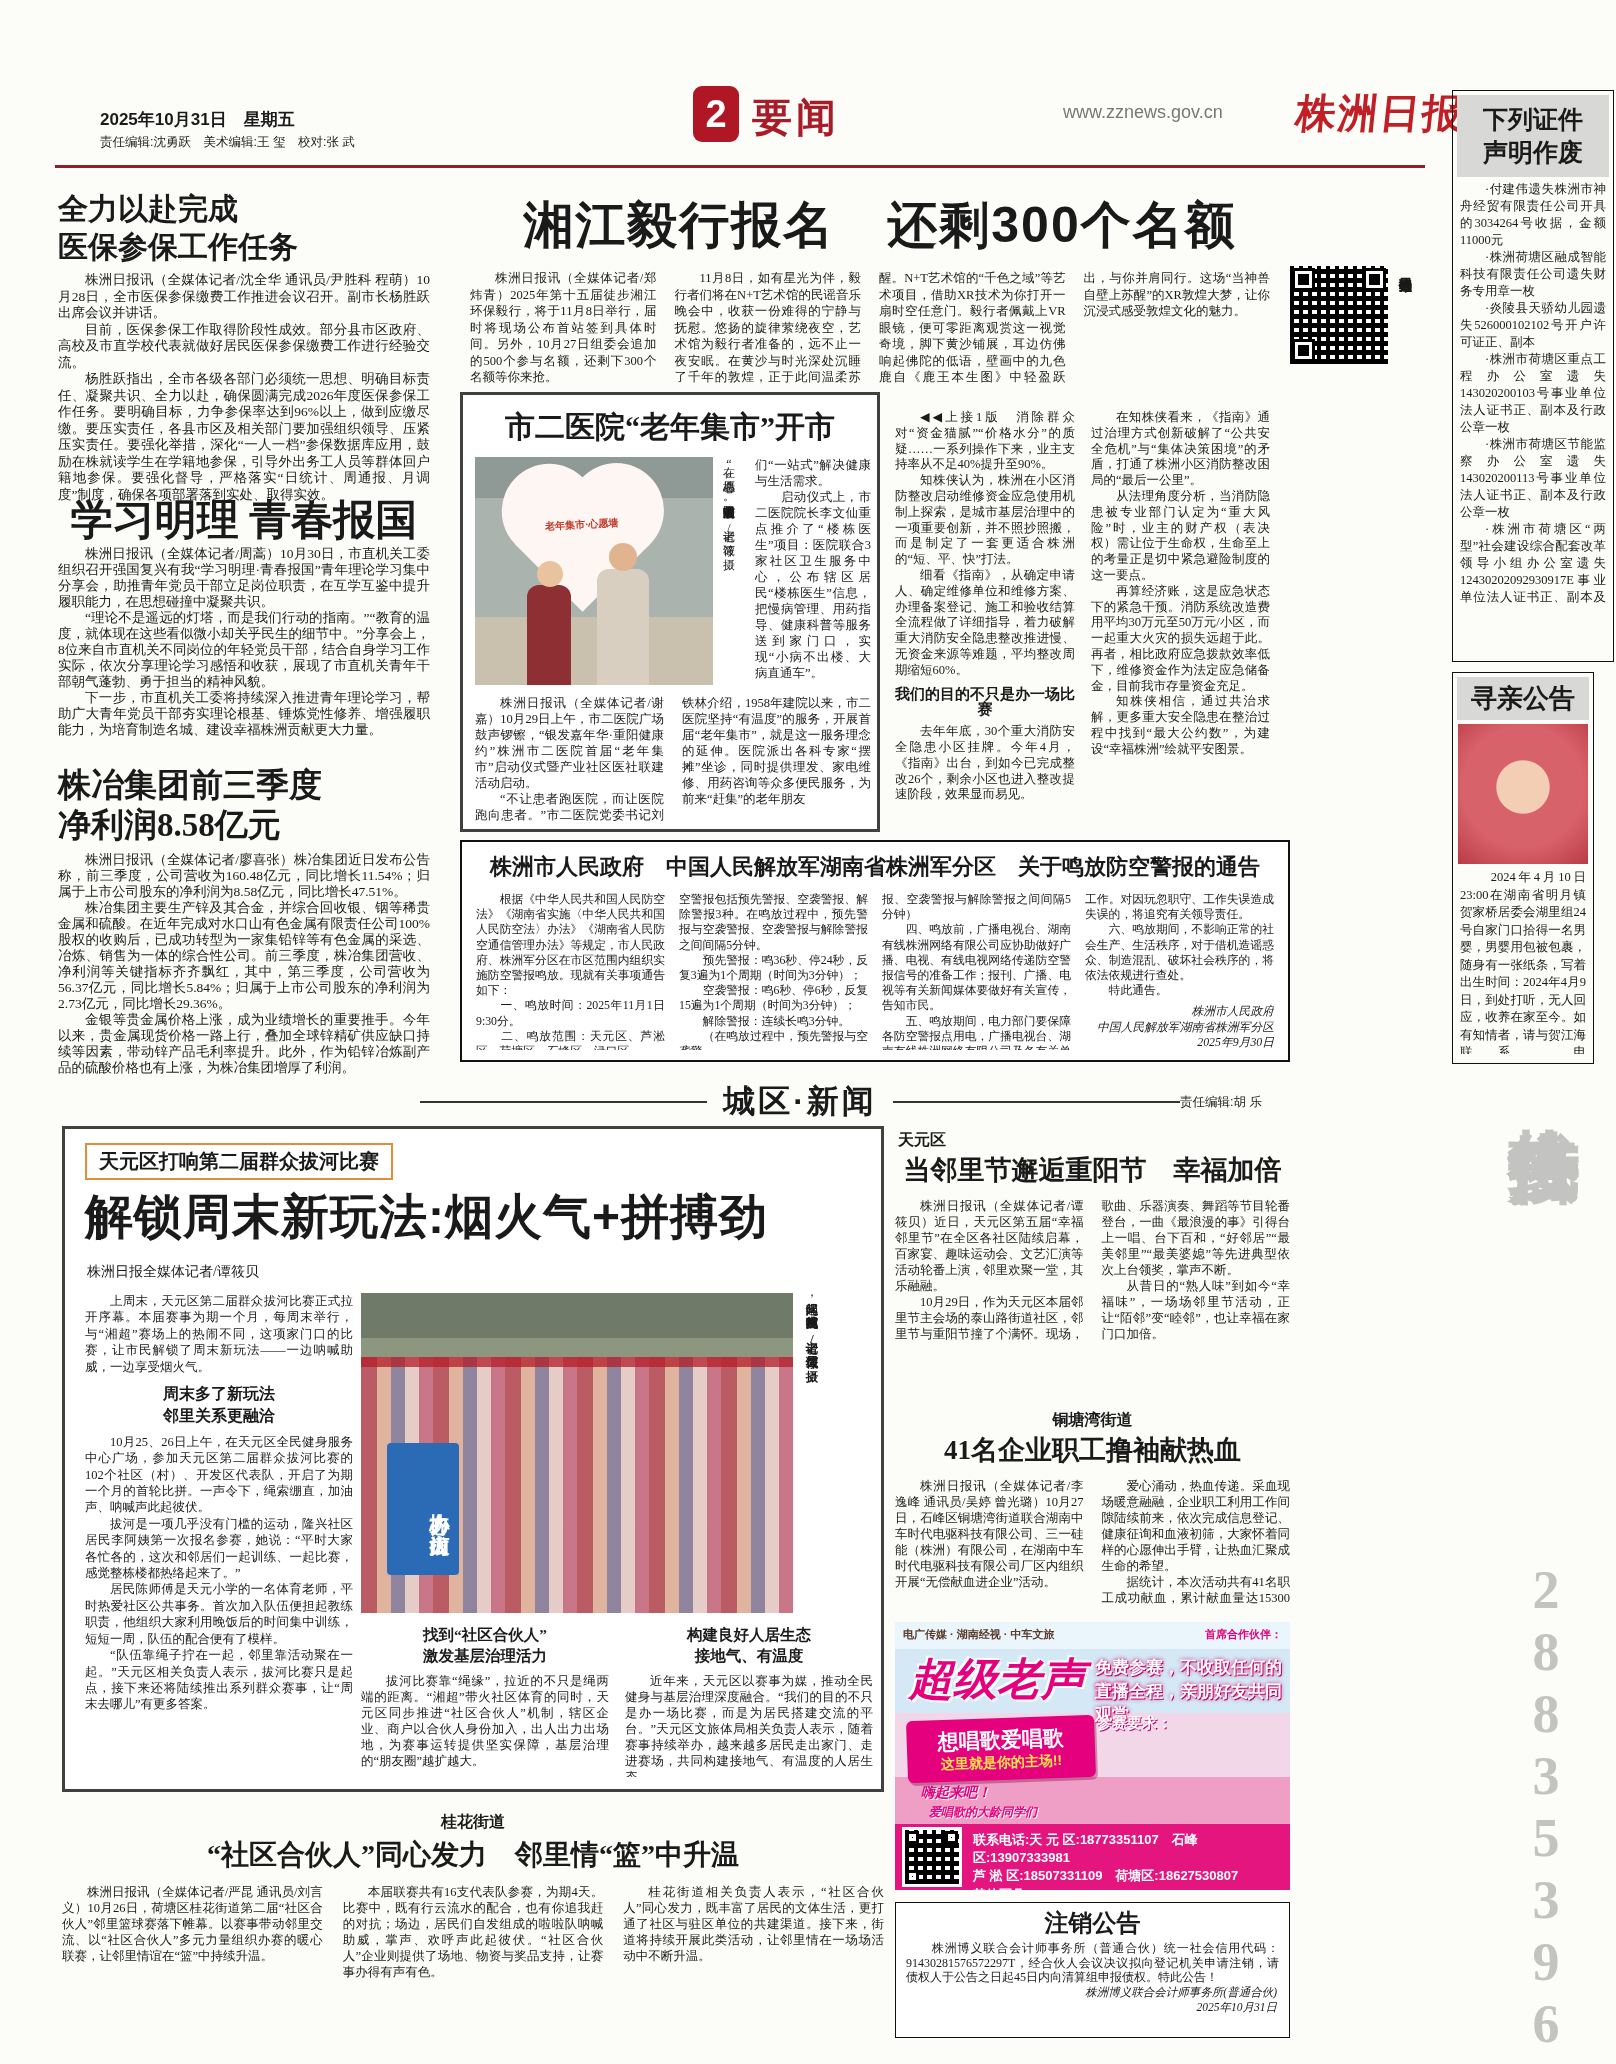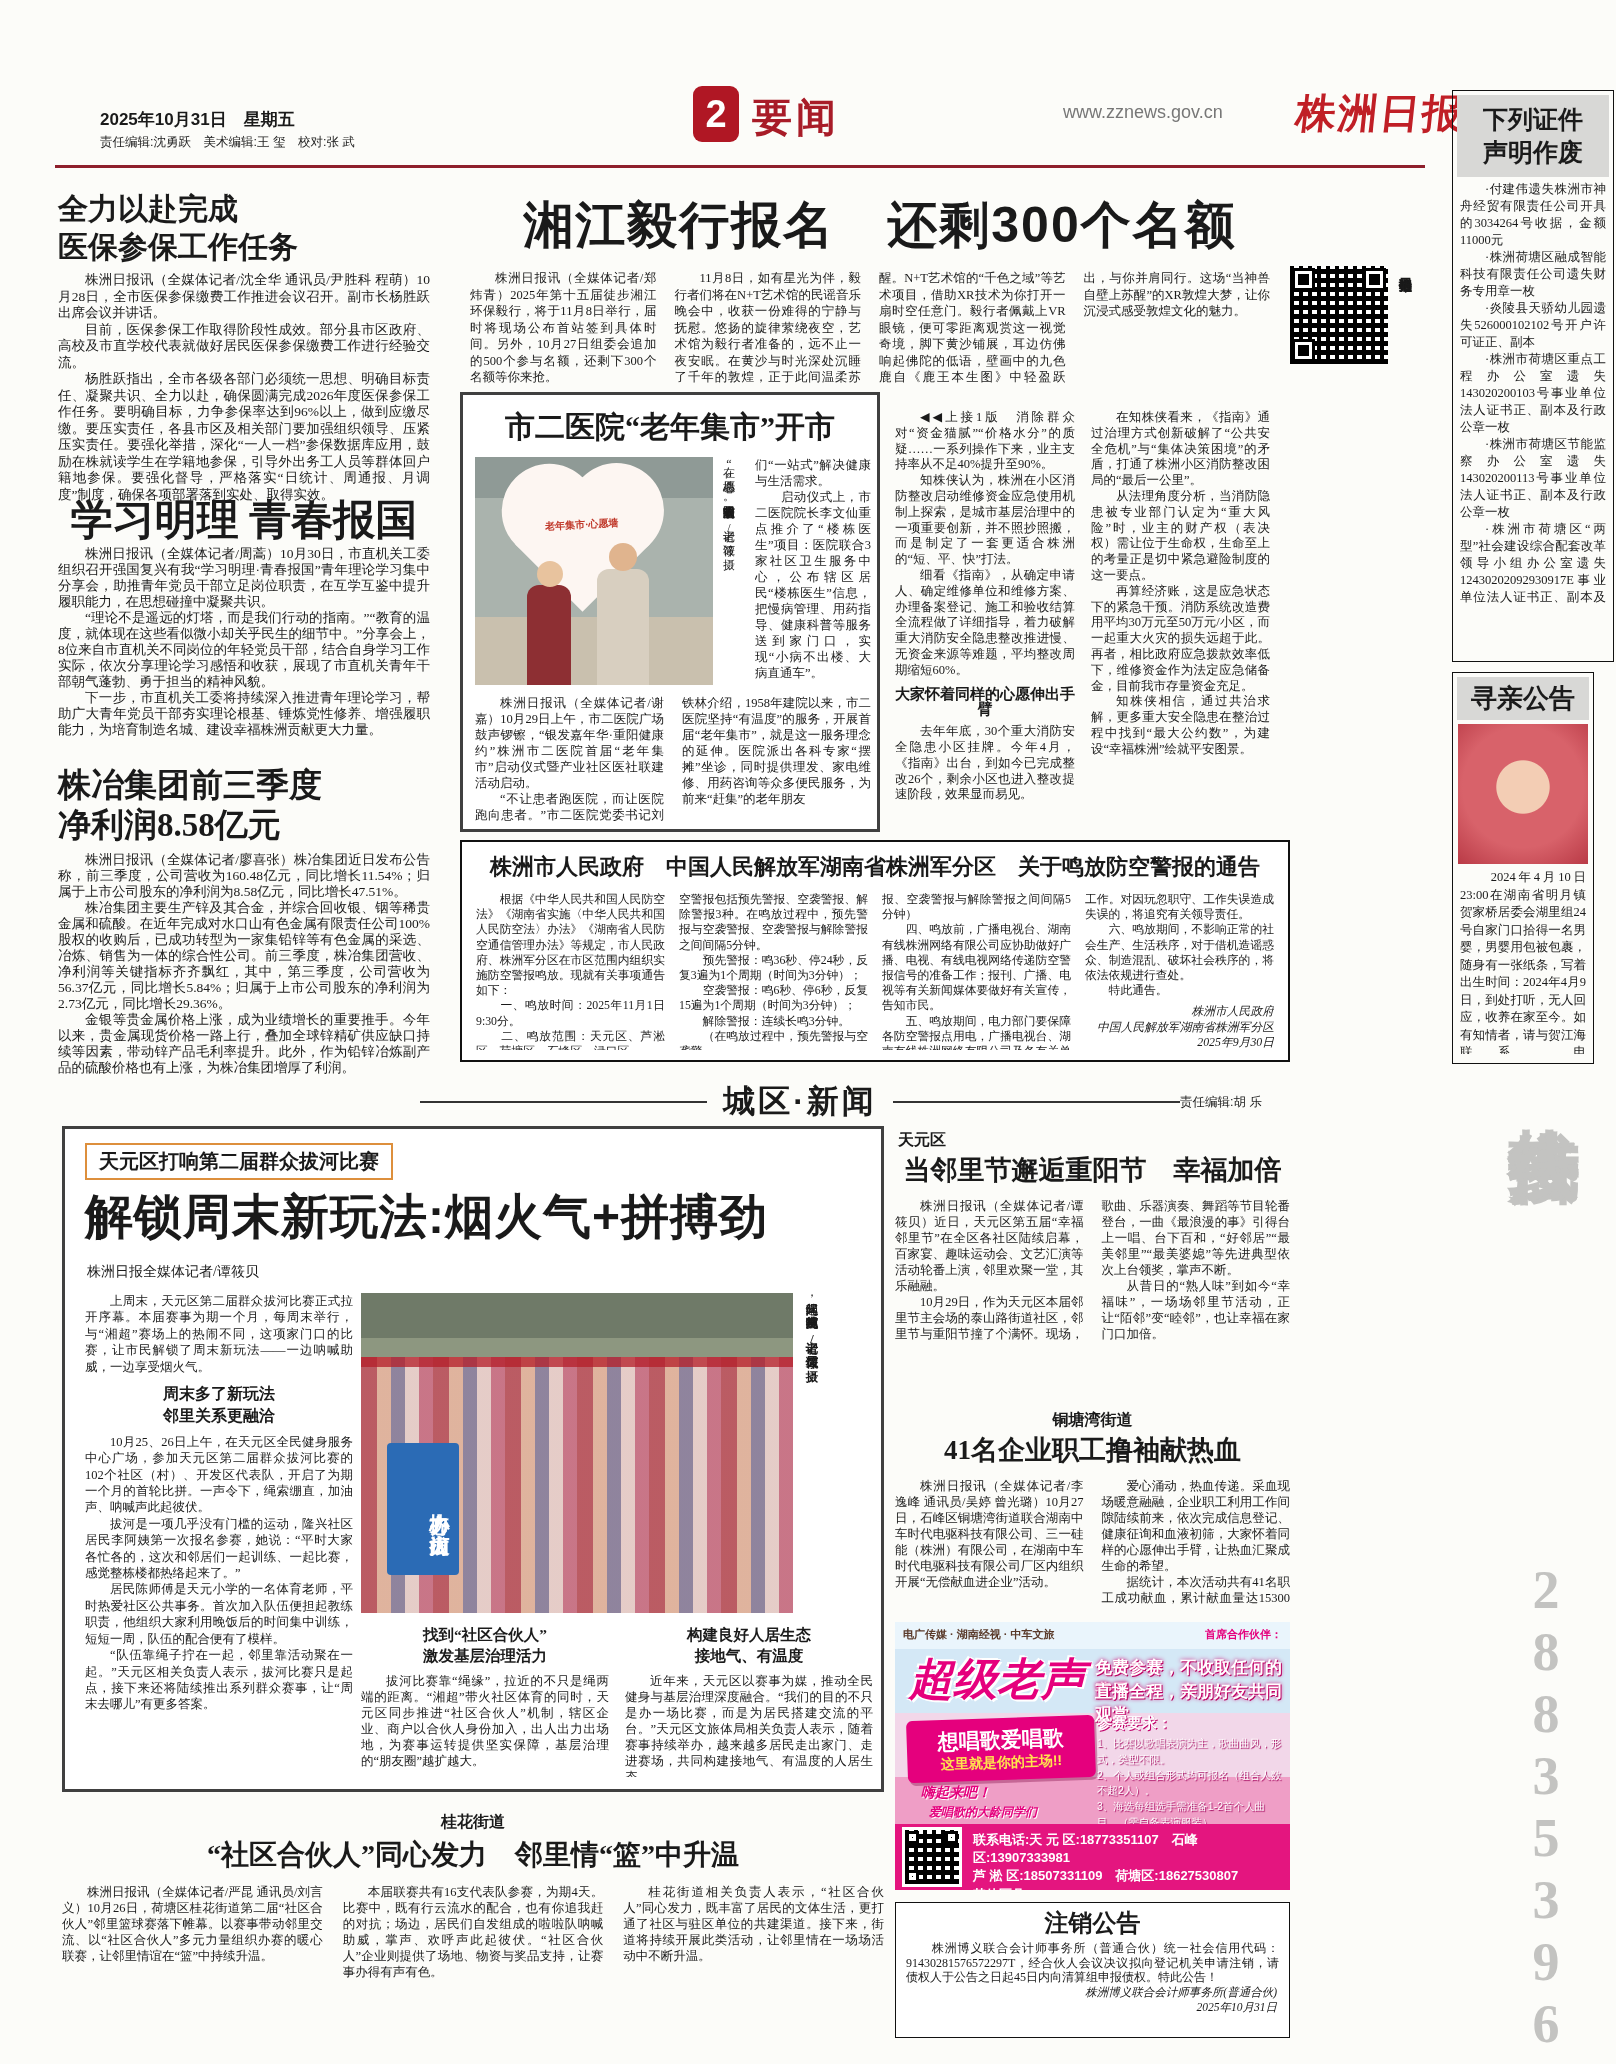--- a/index.html
+++ b/index.html
@@ -132,21 +132,21 @@
       <p>“不让患者跑医院，而让医院跑向患者。”市二医院党委书记刘铁林介绍，1958年建院以来，市二医院坚持“有温度”的服务，开展首届“老年集市”，就是这一服务理念的延伸。医院派出各科专家“摆摊”坐诊，同时提供理发、家电维修、用药咨询等众多便民服务，为前来“赶集”的老年朋友</p>
 
     </div>
   </div>
 
   <div class="abs" style="left:895px;top:410px;width:375px;height:428px;">
     <div class="abs jt clip" style="left:0;top:0;width:180px;height:428px;font-size:12.5px;line-height:15.8px;">
       <p><span style="color:#9f1c2a;font-weight:bold;"></span><span>◀◀上接1版　消除群众对“资金猫腻”“价格水分”的质疑……一系列操作下来，业主支持率从不足40%提升至90%。</span></p>
       <p>知株侠认为，株洲在小区消防整改启动维修资金应急使用机制上探索，是城市基层治理中的一项重要创新，并不照抄照搬，而是制定了一套更适合株洲的“短、平、快”打法。</p>
       <p>细看《指南》，从确定申请人、确定维修单位和维修方案、办理备案登记、施工和验收结算全流程做了详细指导，着力破解重大消防安全隐患整改推进慢、无资金来源等难题，平均整改周期缩短60%。</p>
-      <h4 class="subhead" style="font-size:15px;">大家怀着同样的心愿伸出手臂</h4>
+      <h4 class="subhead" style="font-size:15px;">我们的目的不只是办一场比赛</h4>
       <p>去年年底，30个重大消防安全隐患小区挂牌。今年4月，《指南》出台，到如今已完成整改26个，剩余小区也进入整改提速阶段，效果显而易见。</p>
     </div>
     <div class="abs jt clip" style="left:196px;top:0;width:179px;height:428px;font-size:12.5px;line-height:15.8px;">
       <p>在知株侠看来，《指南》通过治理方式创新破解了“公共安全危机”与“集体决策困境”的矛盾，打通了株洲小区消防整改困局的“最后一公里”。</p>
       <p>从法理角度分析，当消防隐患被专业部门认定为“重大风险”时，业主的财产权（表决权）需让位于生命权，生命至上的考量正是切中紧急避险制度的这一要点。</p>
       <p>再算经济账，这是应急状态下的紧急干预。消防系统改造费用平均30万元至50万元/小区，而一起重大火灾的损失远超于此。再者，相比政府应急拨款效率低下，维修资金作为法定应急储备金，目前我市存量资金充足。</p>
       <p>知株侠相信，通过共治求解，更多重大安全隐患在整治过程中找到“最大公约数”，为建设“幸福株洲”绘就平安图景。</p>
     </div>
   </div>
 
@@ -253,25 +253,20 @@
     <div class="abs" style="left:14px;top:28px;font-size:44px;font-weight:bold;font-style:italic;color:#e5007d;text-shadow:2px 2px 0 #fff,-2px -2px 0 #fff,1px -1px 0 #fff,-1px 1px 0 #fff;">超级老声</div>
     <div class="abs ctr" style="left:12px;top:96px;width:180px;background:#e5007d;color:#fff;border-radius:6px;padding:8px 4px;transform:rotate(-2deg);box-shadow:2px 3px 0 rgba(120,0,60,.35);">
       <div style="font-size:21px;font-weight:bold;">想唱歌爱唱歌</div>
       <div style="font-size:14px;font-weight:bold;color:#ffe34d;">这里就是你的主场!!</div>
     </div>
     <div class="abs" style="left:26px;top:162px;font-size:14px;font-weight:bold;font-style:italic;color:#e5007d;text-shadow:1px 1px 0 #fff;">嗨起来吧！</div>
     <div class="abs" style="left:34px;top:182px;font-size:12px;font-weight:bold;font-style:italic;color:#e5007d;text-shadow:1px 1px 0 #fff;">爱唱歌的大龄同学们</div>
     <div class="abs" style="left:200px;top:34px;font-size:17px;font-weight:bold;color:#fff;text-shadow:0 0 4px #d6006f,1px 1px 0 #b0005c;">免费参赛，不收取任何的费用</div>
     <div class="abs" style="left:200px;top:58px;font-size:17px;font-weight:bold;color:#fff;text-shadow:0 0 4px #d6006f,1px 1px 0 #b0005c;">直播全程，亲朋好友共同观赏</div>
     <div class="abs" style="left:202px;top:92px;font-size:15px;font-weight:bold;color:#fff;text-shadow:1px 1px 0 #c0006a;">参赛要求：</div>
-    <div class="abs" style="left:202px;top:114px;width:186px;font-size:10.5px;color:#fff;line-height:1.5;text-shadow:1px 1px 1px #a0005a;">
-      <div>1、比赛以歌唱表演为主，歌曲曲风，形式，类型不限。</div>
-      <div>2、个人或组合形式均可报名（组合人数不超2人）。</div>
-      <div>3、海选每组选手需准备1-2首个人曲目，（需自备表演服装）。</div>
-    </div>
     <div class="abs" style="left:0;bottom:0;width:100%;height:66px;background:#e4157f;">
       <div class="abs qr" style="left:10px;top:6px;width:54px;height:54px;outline:3px solid #fff;">
         <div class="eye e1"></div>
           <div class="eye e2"></div>
           <div class="eye e3"></div>
       </div>
       <div class="abs" style="left:78px;top:7px;color:#fff;font-weight:bold;font-size:13px;line-height:1.4;">
         <div>联系电话:天 元 区:18773351107　石峰区:13907333981</div>
         <div>芦 淞 区:18507331109　荷塘区:18627530807</div>
         <div>其他区县:18670859937</div>

